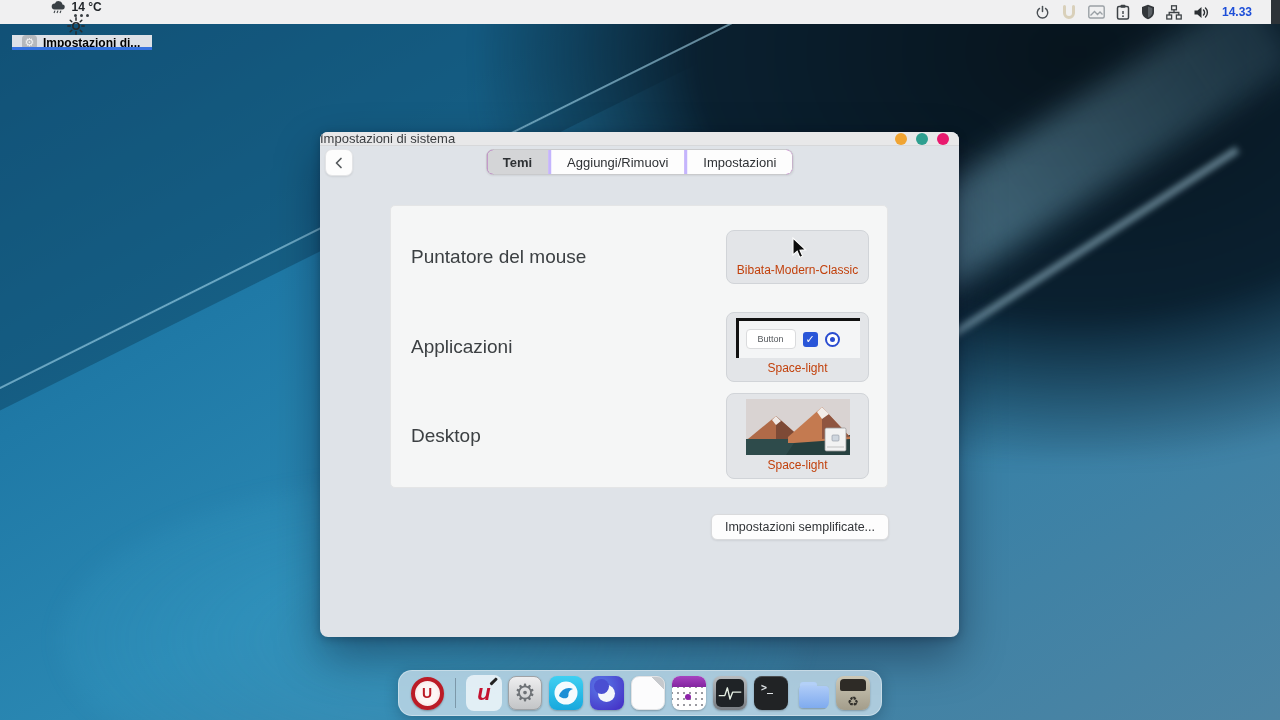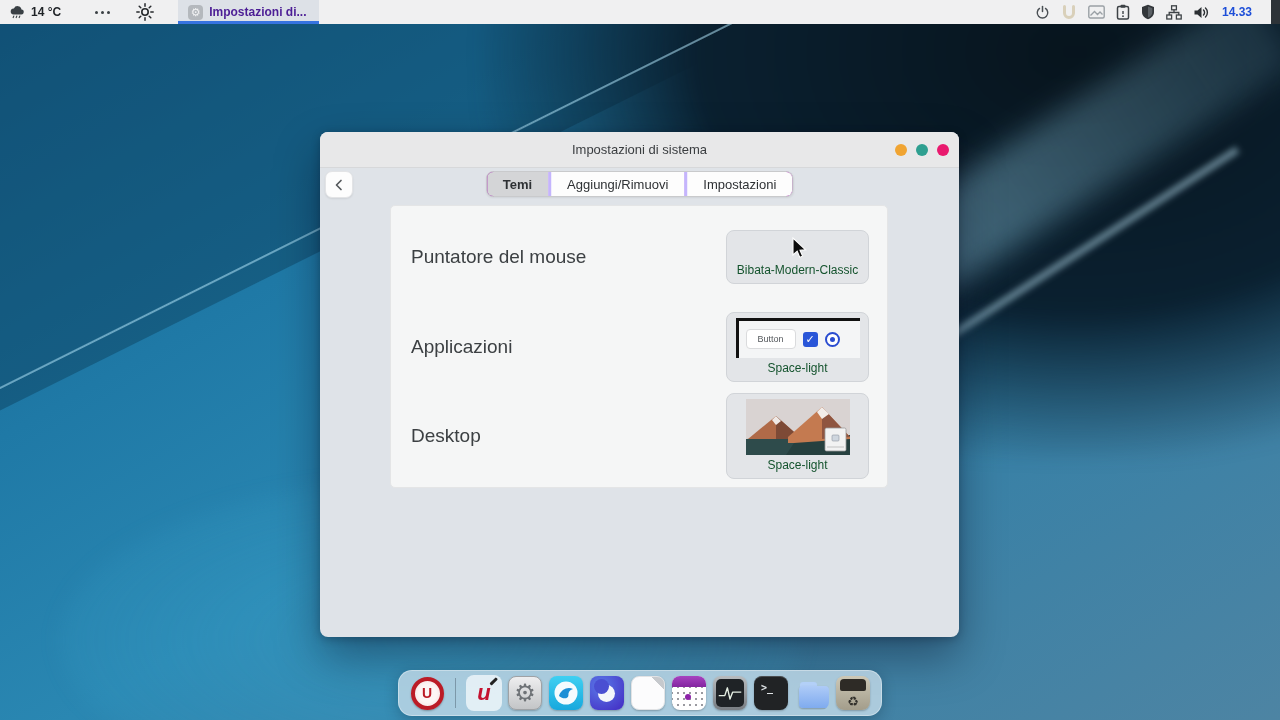--- a/index.html
+++ b/index.html
@@ -21,42 +21,42 @@
     filter:blur(14px); }
   .wp-streak2 { left:600px; top:560px; width:760px; height:7px; transform:rotate(-33deg); transform-origin:left center;
     background:rgba(195,236,252,0.5); filter:blur(3px); }
   .wp-glow { left:60px; bottom:-80px; width:740px; height:320px; border-radius:50%;
     background:radial-gradient(ellipse, rgba(62,168,208,0.4), rgba(62,168,208,0)); filter:blur(10px); }
   .wp-squiggle { left:485px; top:602px; }
 
   
   .topbar { position:absolute; left:0; top:0; width:1280px; height:24px; background:#f0f0f1;
     display:flex; align-items:center; justify-content:space-between; font-size:12px; color:#1f2327; z-index:40; }
-  .tb-left { display:flex; align-items:center; height:100%; }
+  .tb-left { display:flex; align-items:center; height:100%;flex-direction:column; }
   .weather { display:flex; align-items:center; gap:5px; padding:0 10px 0 9px; height:100%; }
   .weather b { font-weight:700; font-size:12px; }
   .dots { display:flex; gap:3px; padding:0 14px 0 24px; }
   .dots i { width:3px; height:3px; border-radius:50%; background:#3a3f44; }
   .brightness { padding:0 12px; display:flex; align-items:center; height:100%; }
   .wintab { position:relative; display:flex; align-items:center; gap:6px; height:100%;
     padding:0 12px 0 10px; margin-left:12px; background:#dde1e7; min-width:136px; }
   .wintab::after { content:""; position:absolute; left:0; right:0; bottom:0; height:3px; background:#3673e0; }
-  .wintab .label { font-weight:700; font-size:12px; color:#4c1d95; }
+  .wintab .label { font-weight:700; font-size:12px; color:#000000; }
   .gear-badge { width:15px; height:15px; border-radius:4px; background:#b4b8bd; color:#f2f3f4;
     display:flex; align-items:center; justify-content:center; font-size:11px; line-height:1; }
   .tb-right { display:flex; align-items:center; gap:11px; height:100%; padding-right:0; }
   .tray { display:flex; align-items:center; }
   .clock { font-weight:700; font-size:12px; color:#1d4ed8; padding-left:1px; }
   .edge-strip { width:9px; height:24px; background:#2d3338; margin-left:8px; }
 
   
   .window { position:absolute; left:320px; top:132px; width:639px; height:505px; border-radius:8px;
     background:#dfe3e8; box-shadow:0 20px 45px rgba(0,0,20,0.38), 0 2px 8px rgba(0,0,20,0.25); z-index:30; overflow:hidden; }
-  .titlebar { position:relative; height:36px; background:#e8e8e9; border-bottom:1px solid #d7d8da;
-    display:flex; align-items:center; justify-content:center; }
+  .titlebar { position:relative; height:14px; background:#e8e8e9; border-bottom:1px solid #d7d8da;
+    display:flex; align-items:center; justify-content:flex-start; }
   .titlebar .title { font-size:13px; color:#3a3d40; }
   .lights { position:absolute; right:10px; top:0; height:100%; display:flex; align-items:center; gap:9px; }
   .tl { width:12px; height:12px; border-radius:50%; }
 
   .toolbar { position:relative; height:36px; }
   .back-btn { position:absolute; left:5px; top:3px; width:28px; height:27px; background:#fdfdfd;
     border:1px solid #e3e4e6; border-radius:7px; box-shadow:0 1px 2px rgba(0,0,0,0.08);
     display:flex; align-items:center; justify-content:center; cursor:pointer; }
   .tabs { position:absolute; left:50%; top:3px; transform:translateX(-50%); display:flex;
     border:1px solid #c9cacc; border-radius:7px; overflow:hidden; background:#a21caf;
@@ -65,21 +65,21 @@
   .tab + .tab { border-left:3px solid #c4b5fd; }
   .tab.active { background:#d4d5d7; font-weight:700; }
 
   .card { position:absolute; left:70px; top:73px; width:498px; height:283px; background:#f5f6f6;
     border:1px solid #e4e5e6; border-radius:5px; padding:6px 18px 6px 20px; display:flex; flex-direction:column; }
   .row { flex:1; display:flex; align-items:center; justify-content:space-between; }
   .rowlabel { font-size:19px; color:#3c4043;text-align:center; }
   .theme-btn { width:143px; background:#e3e5e8; border:1px solid #d1d4d8; border-radius:8px;
     display:flex; flex-direction:column; align-items:center; justify-content:center; gap:3px;
     padding:5px 4px 6px; cursor:pointer; font-family:inherit; }
-  .theme-btn .val { font-size:12px; color:#14532d; white-space:nowrap; }
+  .theme-btn .val { font-size:12px; color:#c2410c; white-space:nowrap; }
 
   
   .widgets { width:124px; height:40px; background:#f4f5f6; border-left:3px solid #101010; border-top:3px solid #101010;
     display:flex; align-items:center; gap:7px; padding:0 7px; }
   .w-btn { background:#fff; border:1px solid #dadbdd; border-radius:4px; font-size:9px; color:#55595d; padding:4px 11px; }
   .w-check { width:15px; height:15px; background:#2a56d8; border-radius:3px; color:#fff; font-size:11px; line-height:15px; text-align:center; }
   .w-radio { width:15px; height:15px; border-radius:50%; border:2px solid #2a4cd0; background:#fff;
     display:flex; align-items:center; justify-content:center; }
   .w-radio i { width:5px; height:5px; border-radius:50%; background:#2a4cd0; }
 
@@ -312,20 +312,21 @@
             <rect x="79" y="29" width="21" height="23" rx="1.5" fill="#f2f2f2" stroke="#9a9a9a" stroke-width="0.8"></rect>
             <rect x="86" y="36" width="7" height="6" rx="1" fill="#cfd6de" stroke="#8f96a0" stroke-width="0.6"></rect>
             <line x1="81" y1="48" x2="98" y2="48" stroke="#c2c2c2" stroke-width="1"></line>
           </svg>
           <span class="val">Space-light</span>
         </button>
       </div>
 
     </div>
 
+    <button class="footer-btn">Impostazioni semplificate...</button>
   </div>
 
   <div class="dock">
     <div class="dock-item">
       <div class="dk-ring">
           <b>U</b>
         </div>
     </div>
     <div class="dock-sep"></div>
     <div class="dock-item">

